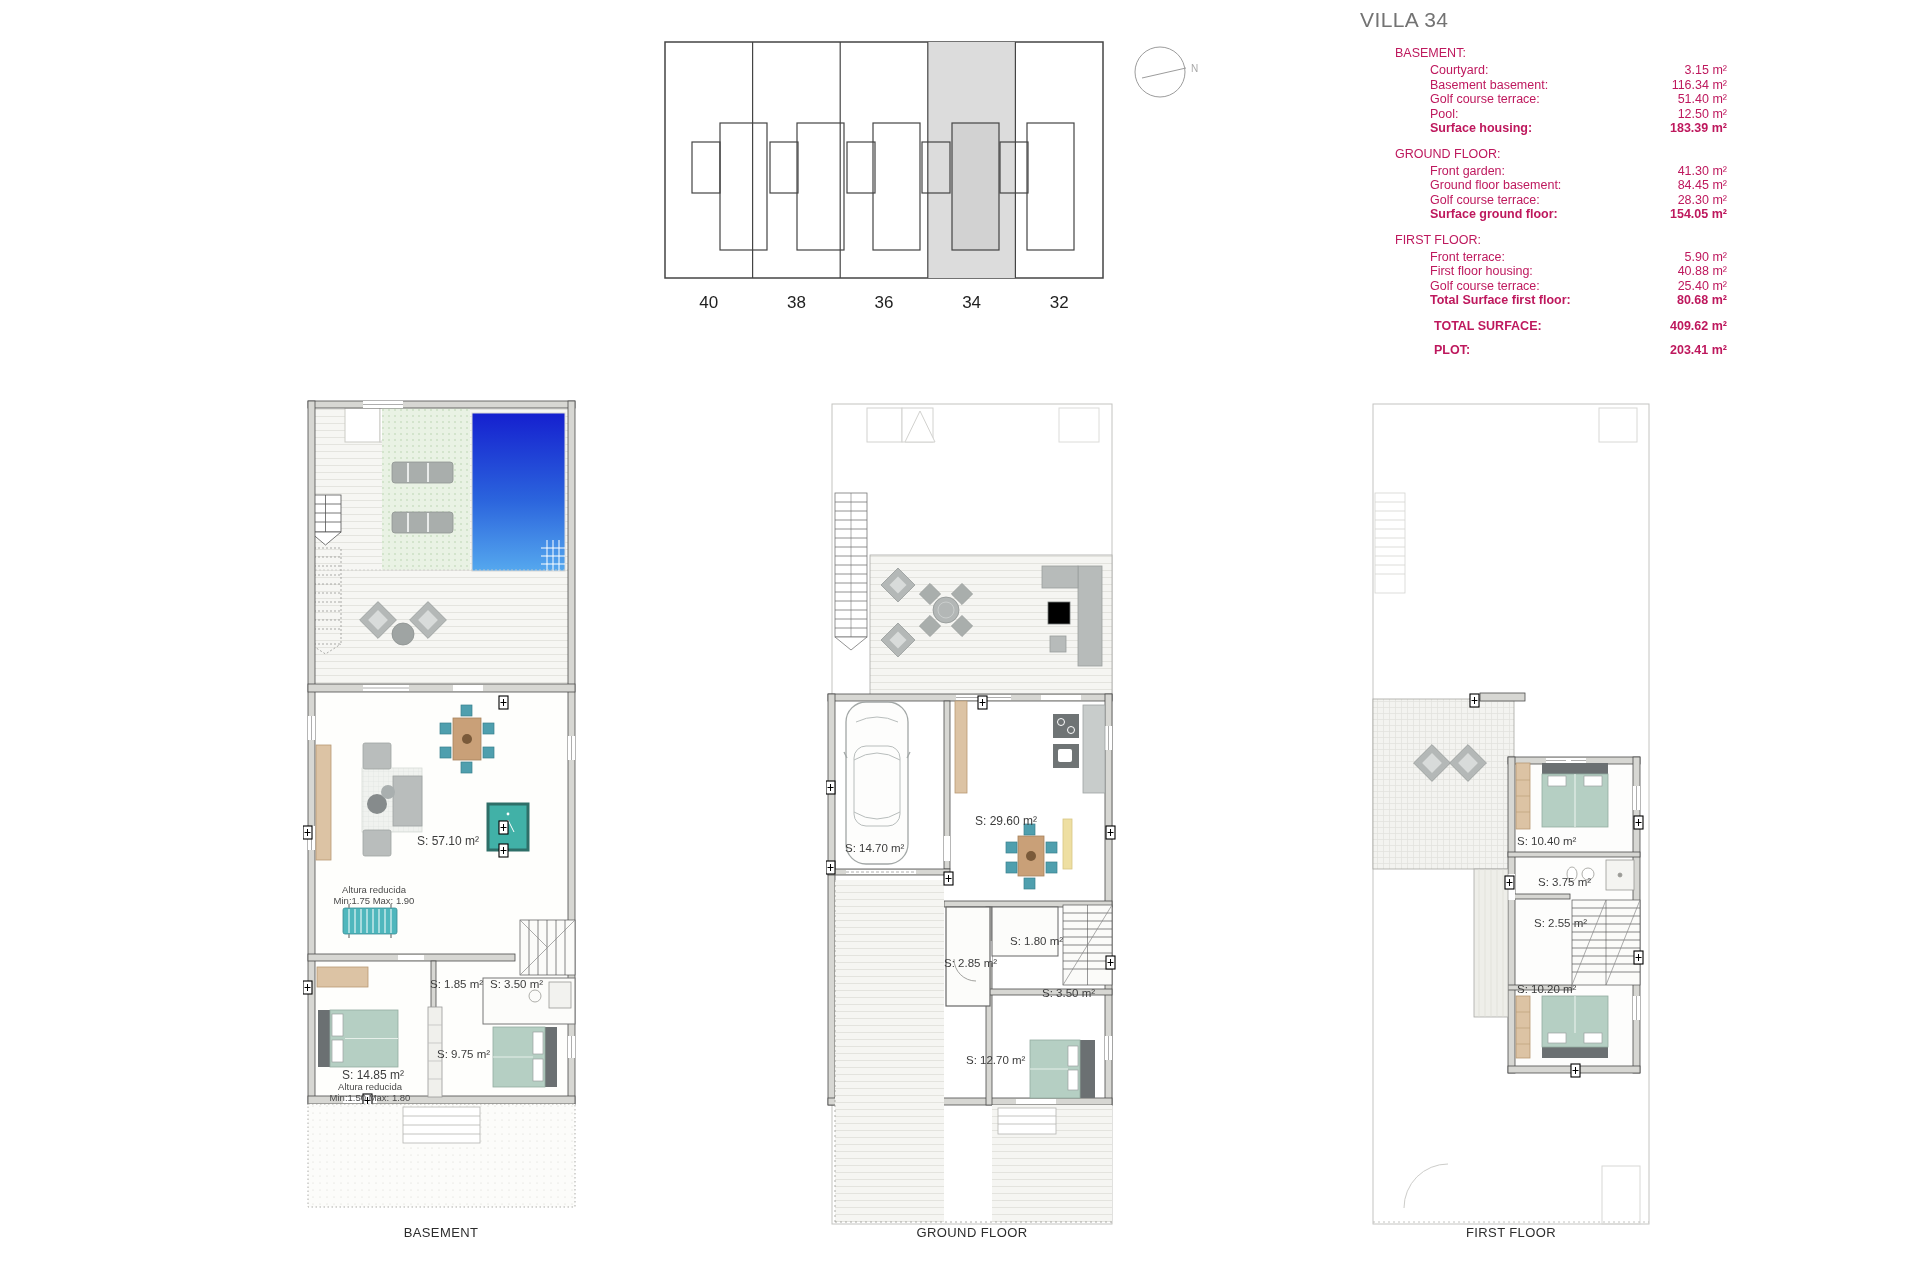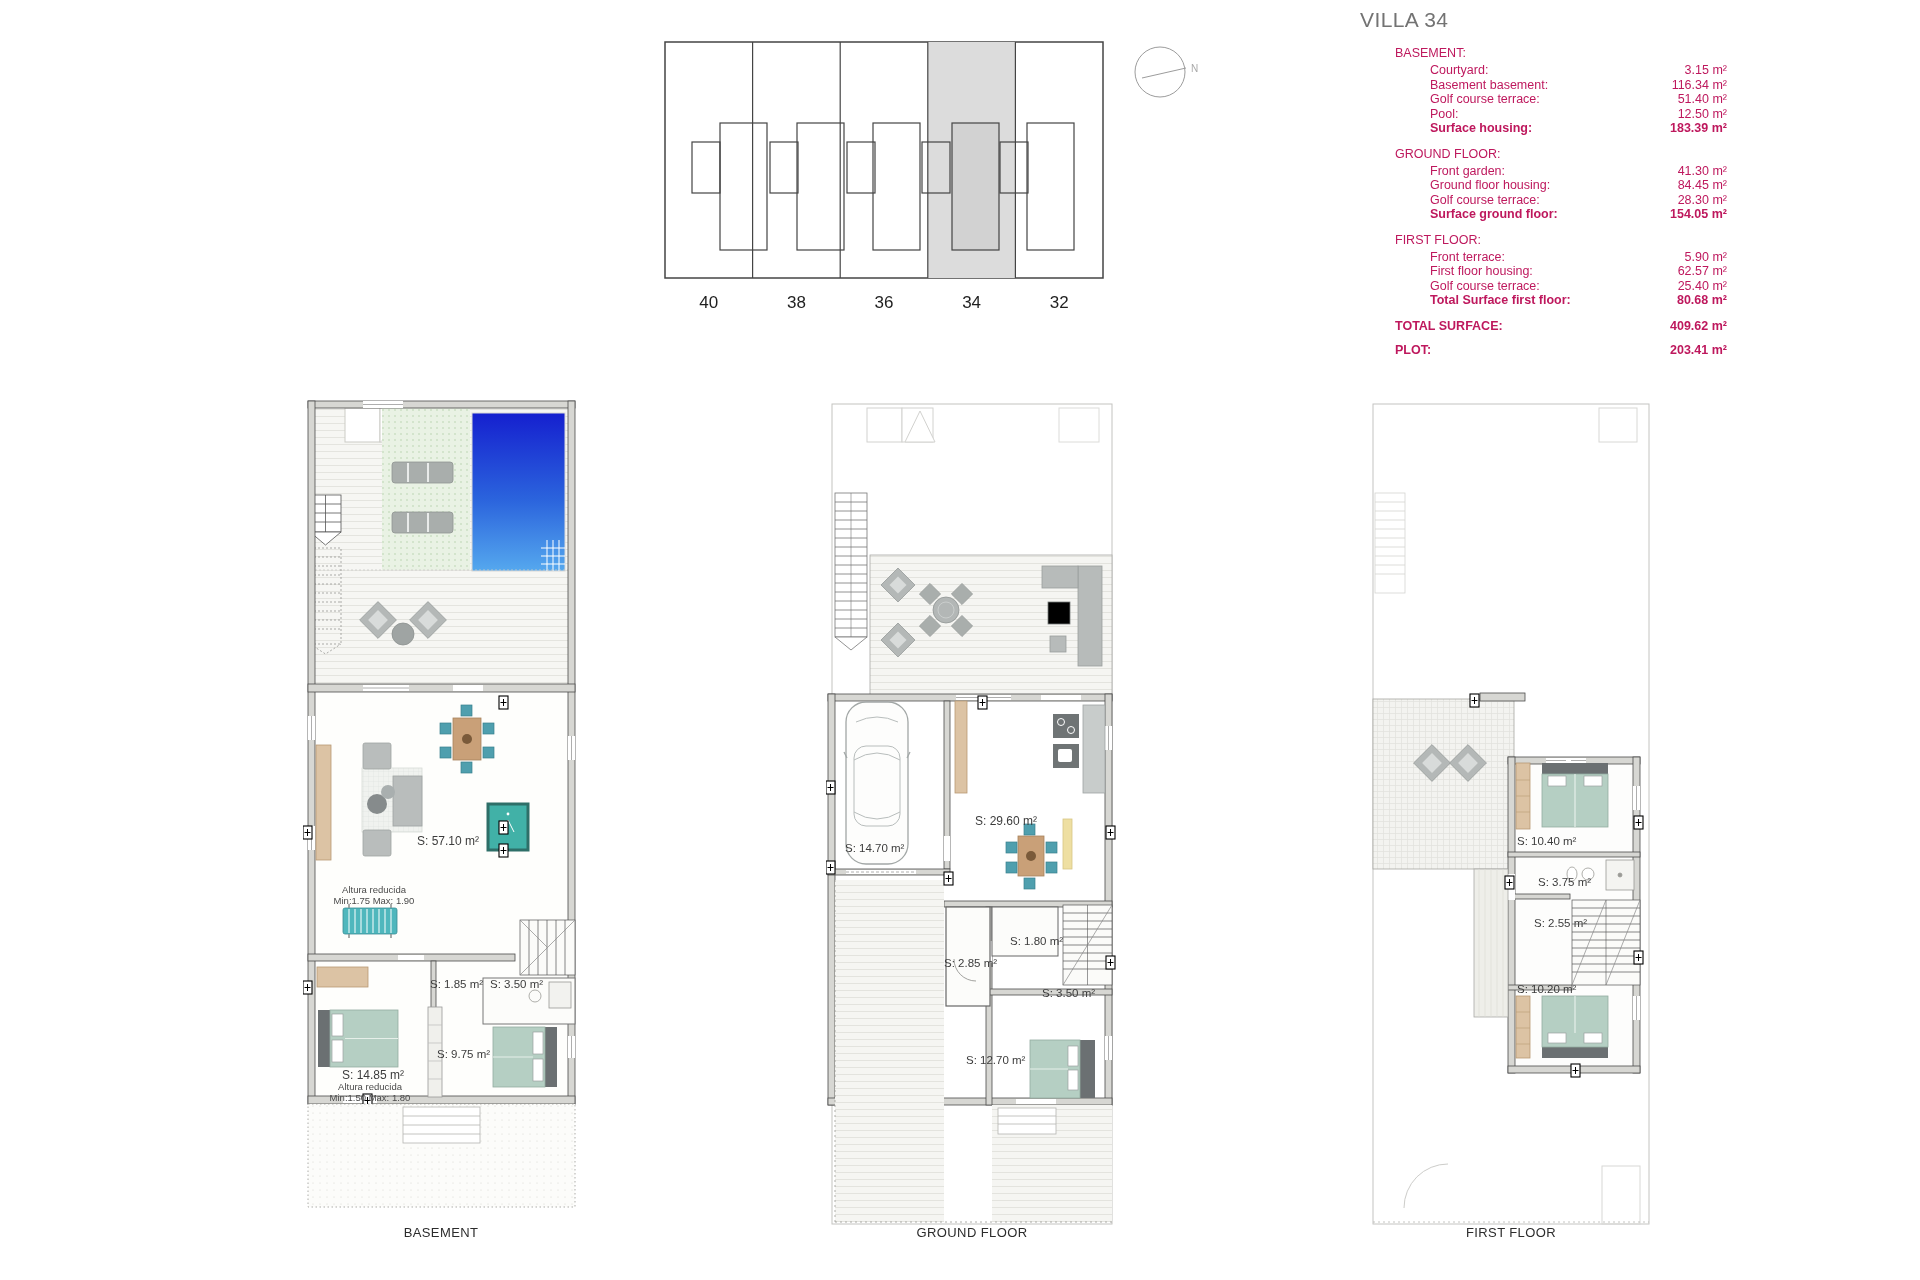--- a/index.html
+++ b/index.html
@@ -7,21 +7,21 @@
   .page{position:relative;width:1920px;height:1280px;overflow:hidden;background:#fff;}
   .site-plan{position:absolute;left:664px;top:30px;}
   .title-block{position:absolute;left:1360px;top:8px;width:372px;}
   .villa-title{font-size:21px;color:#737373;font-weight:400;letter-spacing:.4px;margin:0 0 14px 0;}
   .surface-table{margin-left:35px;width:332px;font-size:12.5px;color:#be185d;}
   .sec{margin-bottom:11px;}
   .sec-header{margin-bottom:3px;}
   .trow{display:flex;justify-content:space-between;line-height:14.5px;padding-left:35px;}
   .tval{text-align:center;white-space:nowrap;}
   .bold{font-weight:700;}
-  .summary .trow{padding-left:0;margin-top:9px;line-height:15px;}
+  .summary .trow{padding-left:0;margin-top:9px;line-height:15px;margin-left:39px;}
   .plan{position:absolute;}
   #plan-basement{left:303px;top:396px;}
   #plan-ground{left:826px;top:396px;}
   #plan-first{left:1366px;top:396px;}
   svg text{font-family:"Liberation Sans",sans-serif;fill:#3c3c3c;}
   text.small{font-size:9.5px;fill:#4a4a4a;}
   text.room{font-size:11.5px;}
   text.room-lg{font-size:12px;}
   text.caption{font-size:13px;fill:#2c2c2c;letter-spacing:.4px;}
   text.unit-num{font-size:17px;fill:#1f1f1f;}
@@ -102,42 +102,42 @@
           </div>
       </div>
 
       <div class="sec">
         <div class="sec-header">GROUND FLOOR:</div>
         <div class="trow">
             <span>Front garden:</span>
             <span class="tval">41.30 m²</span>
           </div>
         <div class="trow">
-            <span>Ground floor housing:</span>
+            <span>Ground floor basement:</span>
             <span class="tval">84.45 m²</span>
           </div>
         <div class="trow">
             <span>Golf course terrace:</span>
             <span class="tval">28.30 m²</span>
           </div>
         <div class="trow bold">
             <span>Surface ground floor:</span>
             <span class="tval">154.05 m²</span>
           </div>
       </div>
 
       <div class="sec">
         <div class="sec-header">FIRST FLOOR:</div>
         <div class="trow">
             <span>Front terrace:</span>
             <span class="tval">5.90 m²</span>
           </div>
         <div class="trow">
             <span>First floor housing:</span>
-            <span class="tval">62.57 m²</span>
+            <span class="tval">40.88 m²</span>
           </div>
         <div class="trow">
             <span>Golf course terrace:</span>
             <span class="tval">25.40 m²</span>
           </div>
         <div class="trow bold">
             <span>Total Surface first floor:</span>
             <span class="tval">80.68 m²</span>
           </div>
       </div>

